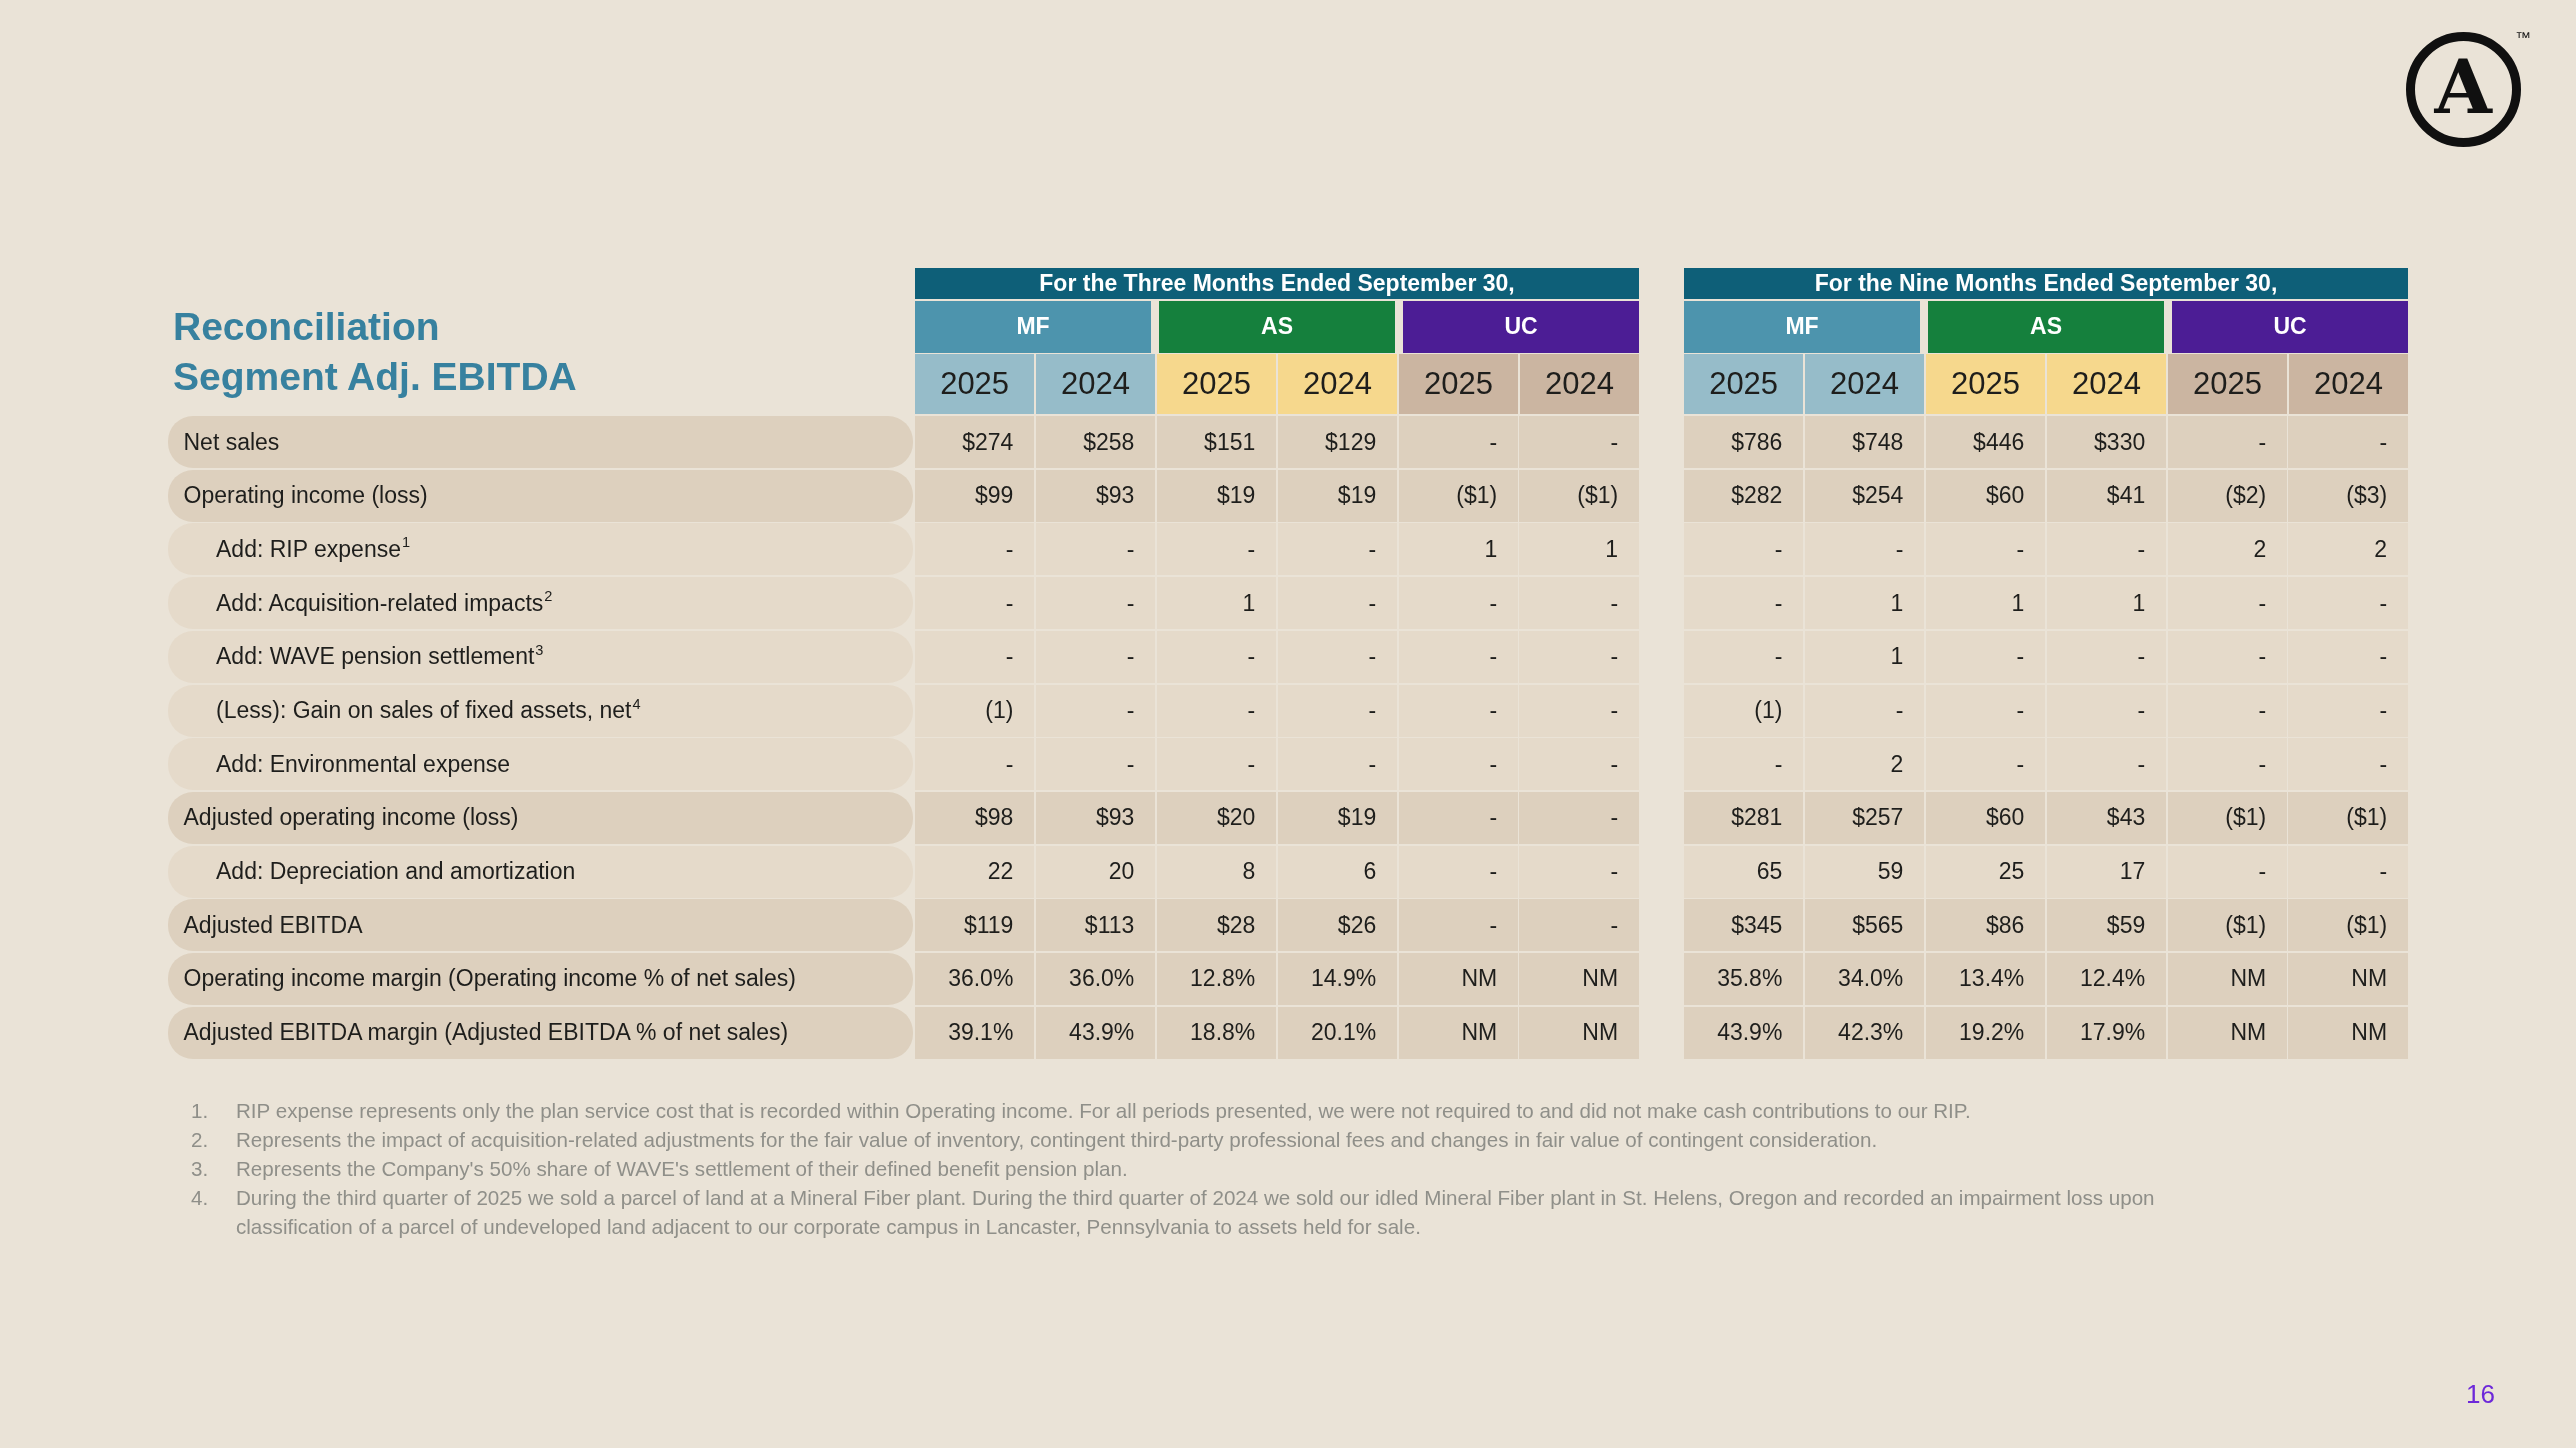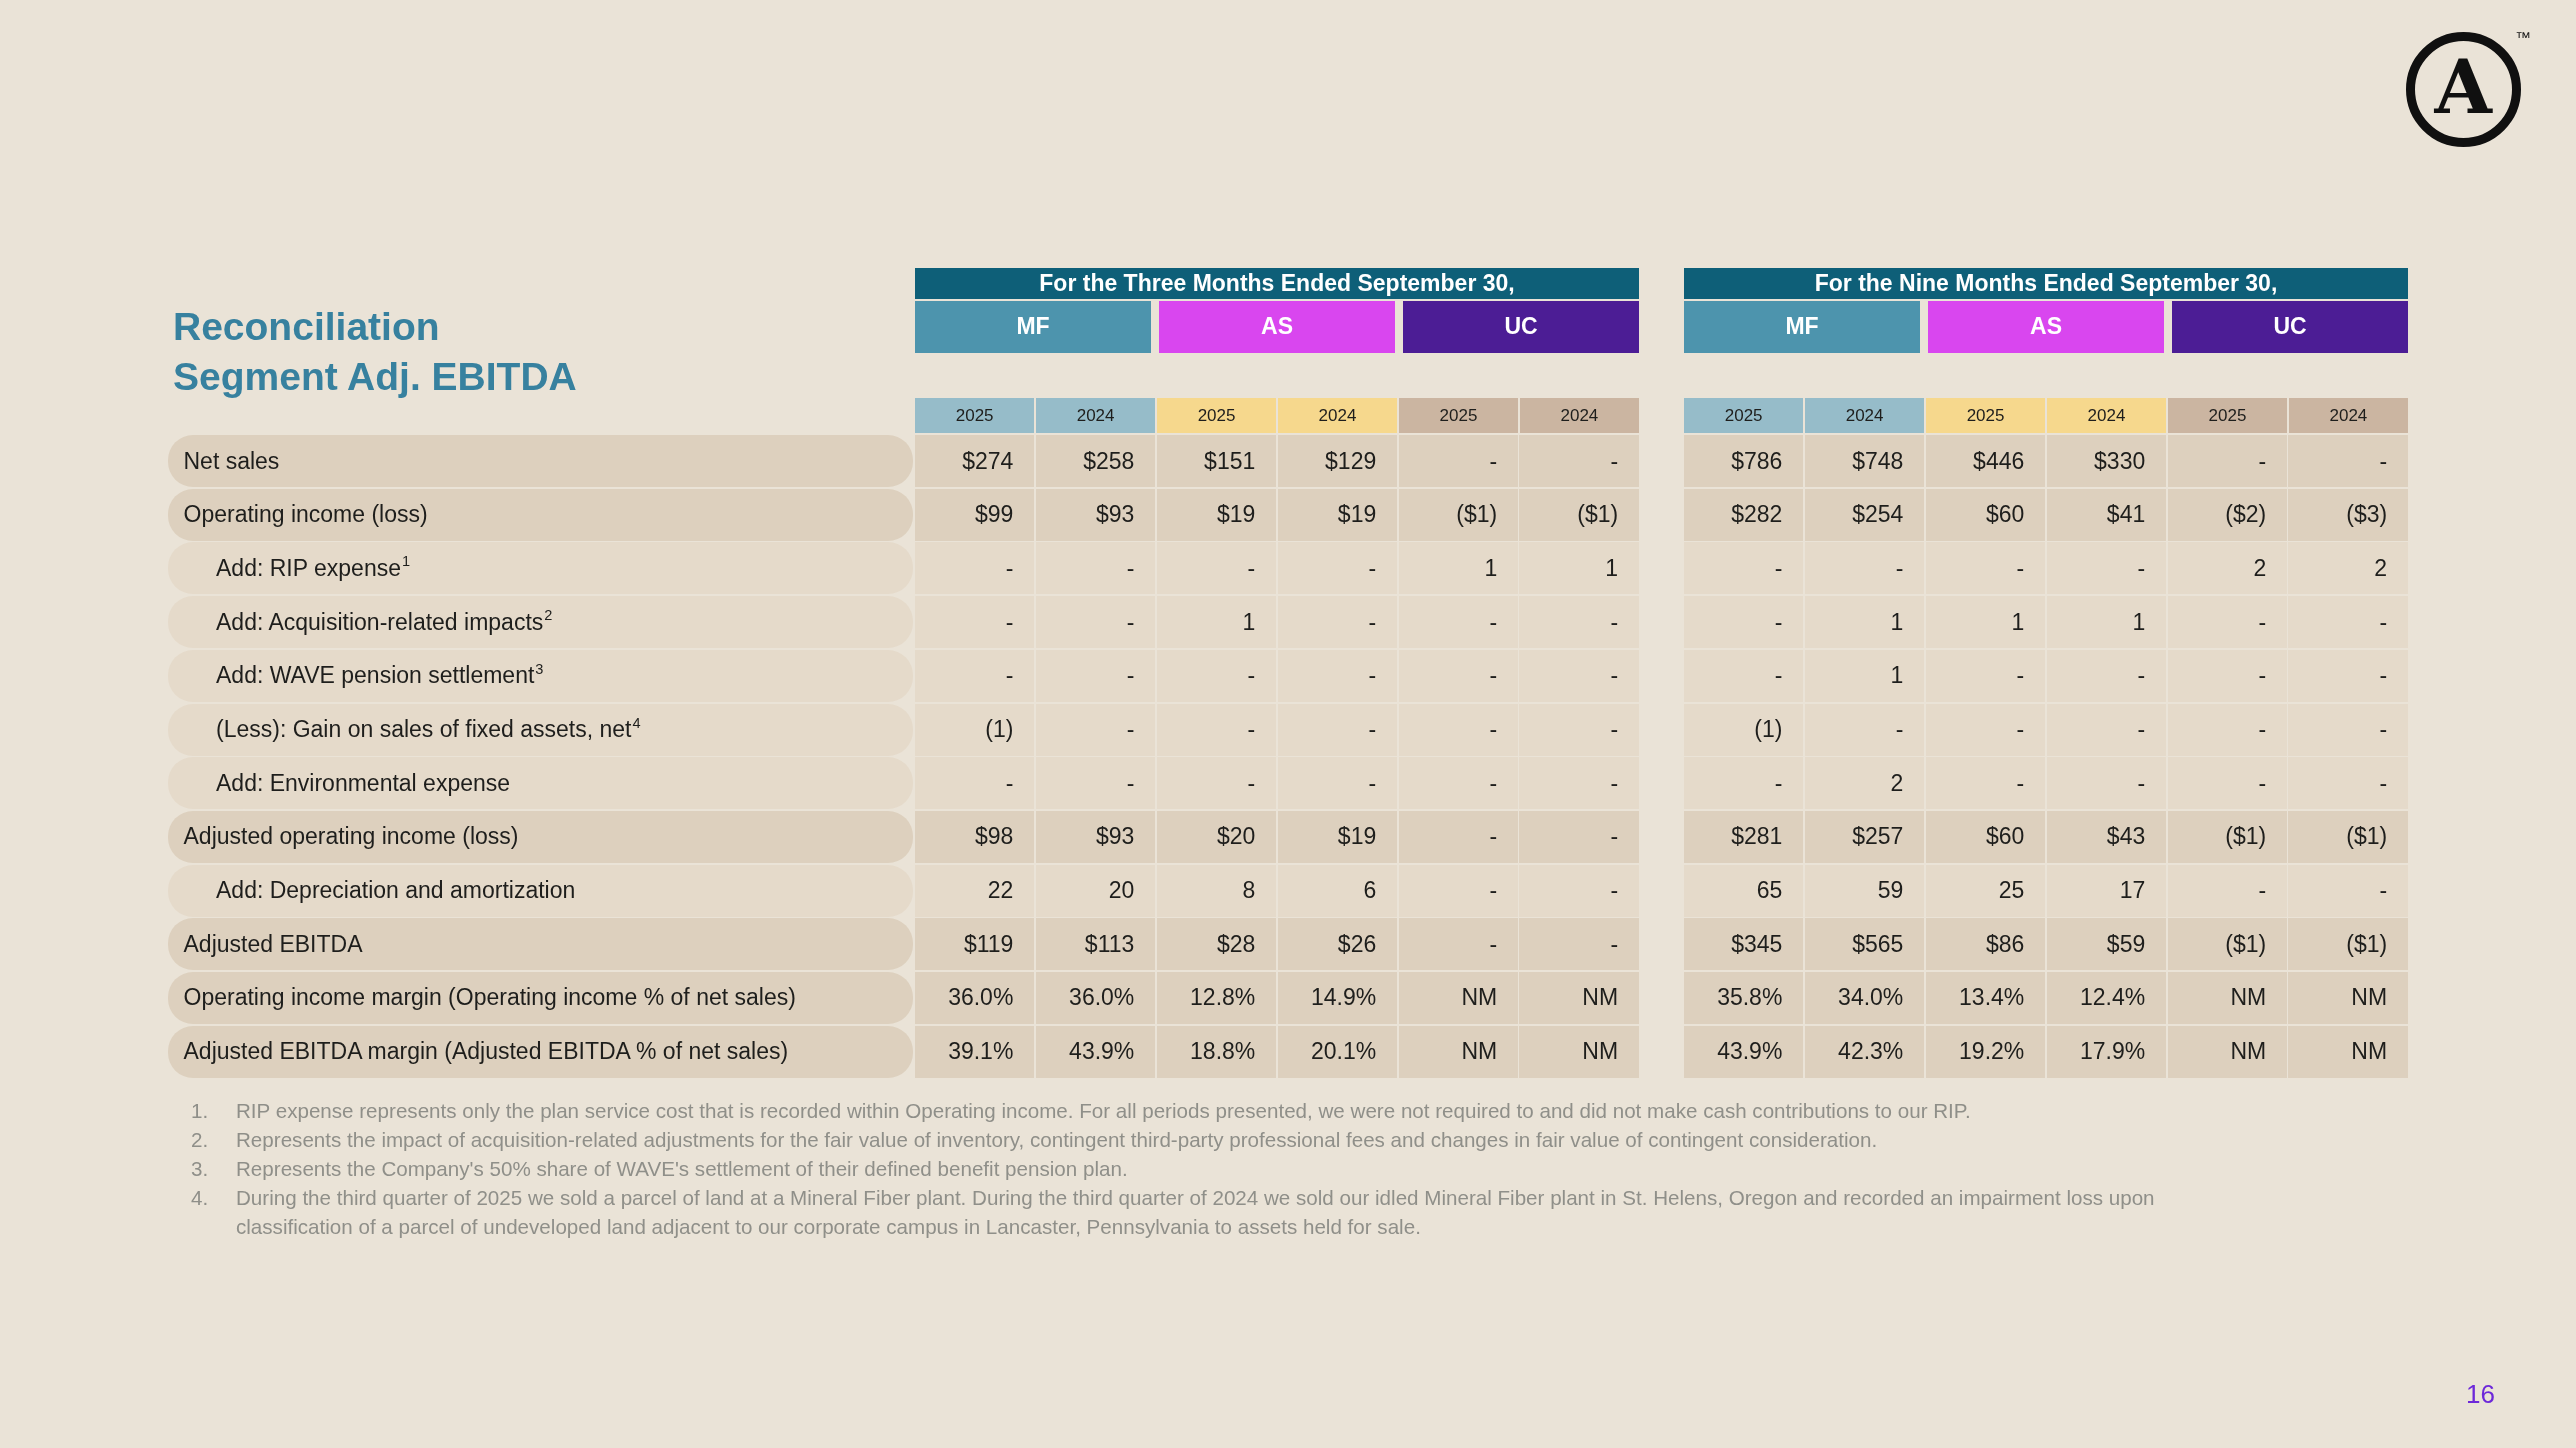--- a/index.html
+++ b/index.html
@@ -22,22 +22,22 @@
   .table { position:absolute; left:168px; top:268px; width:2239px; }
   .trow { display:flex; margin-bottom:1.7px; }
   .label-col { flex:0 0 747px; width:747px; }
   .group-bar { flex:0 0 724px; width:724px; height:31px; background:#0E5F78; color:#FFFFFF;
     font-weight:bold; font-size:23px; display:flex; align-items:center; justify-content:center; }
   .ggap { flex:0 0 45px; width:45px; }
   .vgroup { flex:0 0 724px; width:724px; display:flex; column-gap:1.7px; }
   .seg-cells { column-gap:8px; }
   .segcell { flex:1; height:52px; color:#FFFFFF; font-weight:bold; font-size:23px;
     display:flex; align-items:center; justify-content:center; }
-  .seg-mf { background:#4D94AD; } .seg-as { background:#d946ef; } .seg-uc { background:#4c1d95; }
-  .ycell { flex:1; height:35px; display:flex; align-items:center; justify-content:center; font-size:17px; color:#1E1E1C;margin-top:44px; }
+  .seg-mf { background:#4D94AD; } .seg-as { background:#15803d; } .seg-uc { background:#4c1d95; }
+  .ycell { flex:1; height:60px; display:flex; align-items:center; justify-content:center; font-size:31px; color:#1E1E1C; }
   .tint-mf { background:#96BCC9; } .tint-as { background:#F6D88D; } .tint-uc { background:#CBB5A1; }
 
   .data-row .cell { height:52px; font-size:23px; }
   .data-row .label-cell { flex:0 0 745px; width:745px; margin-right:1.7px; display:flex; align-items:center; padding-left:15.5px;border-radius:25px; }
   .data-row .label-cell.indent { padding-left:48px; }
   .data-row .label-cell sup { font-size:14.6px; vertical-align:super; line-height:0; margin-left:0.9px; transform:translateY(-6.9px); }
   .vcell { flex:1; display:flex; align-items:center; justify-content:flex-end; padding-right:20.6px; }
   .data-row.shade-a .cell { background:#DDD0BE; }
   .data-row.shade-b .cell { background:#E5DACA; }
 

